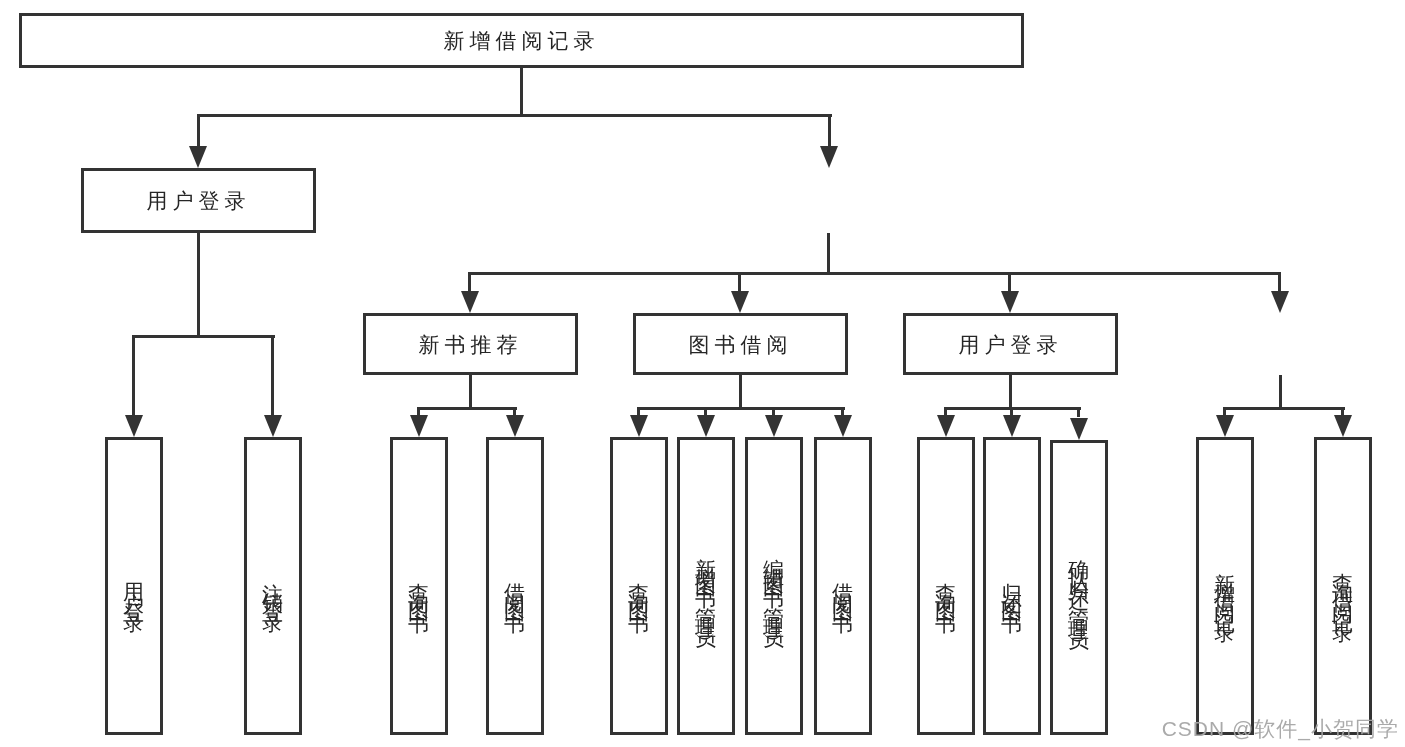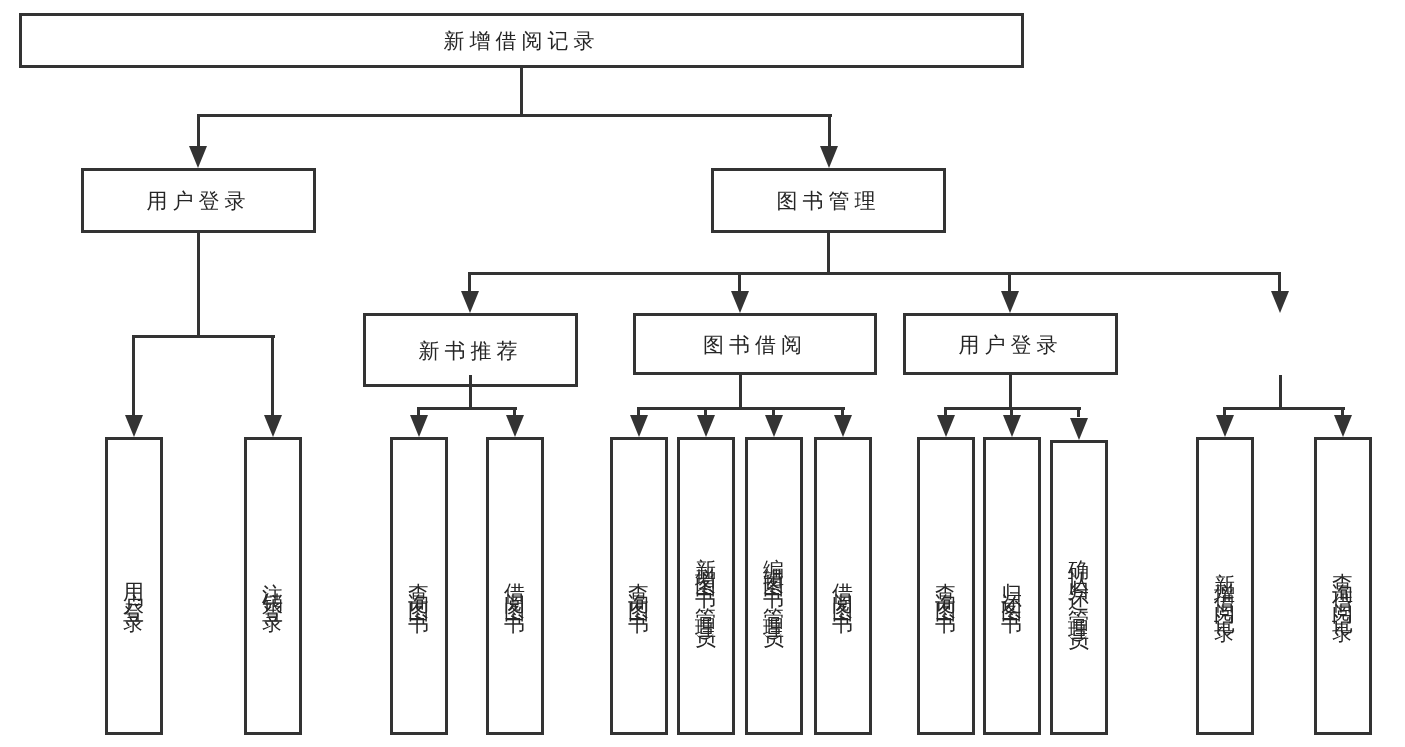--- a/index.html
+++ b/index.html
@@ -63,44 +63,44 @@
   }
 </style>
 </head>
 <body>
 
 <div id="stage">
 
   <div class="box hbox" style="left:19px; top:13px; width:1005px; height:55px;">新增借阅记录</div>
 
   <div class="box hbox" style="left:81px; top:168px; width:235px; height:65px;">用户登录</div>
-  <div class="box hbox" style="left:711px; top:168px; width:235px; height:65px;">图书管理</div>
 
-  <div class="box hbox" style="left:363px; top:313px; width:215px; height:74px;">新书推荐</div>
-  <div class="box hbox" style="left:633px; top:313px; width:244px; height:62px;">图书借阅</div>
+  <div class="box hbox" style="left:363px; top:313px; width:215px; height:62px;">新书推荐</div>
+  <div class="box hbox" style="left:633px; top:313px; width:215px; height:62px;">图书借阅</div>
   <div class="box hbox" style="left:903px; top:313px; width:215px; height:62px;">用户登录</div>
 
   <div class="box vbox" style="left:105px; top:437px; width:58px; height:298px;">用户登录</div>
   <div class="box vbox" style="left:244px; top:437px; width:58px; height:298px;">注销登录</div>
 
   <div class="box vbox" style="left:390px; top:437px; width:58px; height:298px;">查询图书</div>
   <div class="box vbox" style="left:486px; top:437px; width:58px; height:298px;">借阅图书</div>
 
   <div class="box vbox" style="left:610px; top:437px; width:58px; height:298px;">查询图书</div>
   <div class="box vbox" style="left:677px; top:437px; width:58px; height:298px;">新增图书（管理员）</div>
   <div class="box vbox" style="left:745px; top:437px; width:58px; height:298px;">编辑图书（管理员）</div>
   <div class="box vbox" style="left:814px; top:437px; width:58px; height:298px;">借阅图书</div>
 
   <div class="box vbox" style="left:917px; top:437px; width:58px; height:298px;">查询图书</div>
   <div class="box vbox" style="left:983px; top:437px; width:58px; height:298px;">归还图书</div>
   <div class="box vbox" style="left:1050px; top:440px; width:58px; height:295px;">确认归还（管理员）</div>
 
   <div class="box vbox" style="left:1196px; top:437px; width:58px; height:298px;">新增借阅记录</div>
   <div class="box vbox" style="left:1314px; top:437px; width:58px; height:298px;">查询借阅记录</div>
 
+  <div class="watermark">CSDN @软件_小贺同学</div>
 <div class="cline" style="left: 520px; top: 68px; width: 3px; height: 49px;"></div>
     <div class="cline" style="left: 197px; top: 114px; width: 635px; height: 3px;"></div>
     <div class="cline" style="left: 197px; top: 114px; width: 3px; height: 34px;"></div>
     <div class="cline" style="left: 828px; top: 114px; width: 3px; height: 34px;"></div>
     <div class="cline" style="left: 197px; top: 233px; width: 3px; height: 104px;"></div>
     <div class="cline" style="left: 827px; top: 233px; width: 3px; height: 41px;"></div>
     <div class="cline" style="left: 468px; top: 272px; width: 813px; height: 3px;"></div>
     <div class="cline" style="left: 468px; top: 272px; width: 3px; height: 21px;"></div>
     <div class="cline" style="left: 738px; top: 272px; width: 3px; height: 21px;"></div>
     <div class="cline" style="left: 1008px; top: 272px; width: 3px; height: 21px;"></div>

